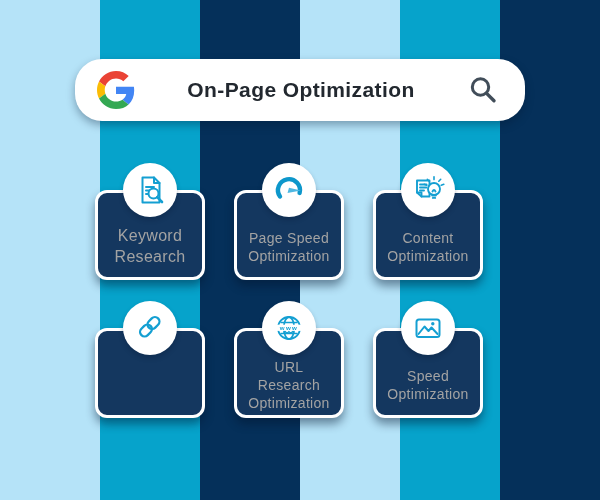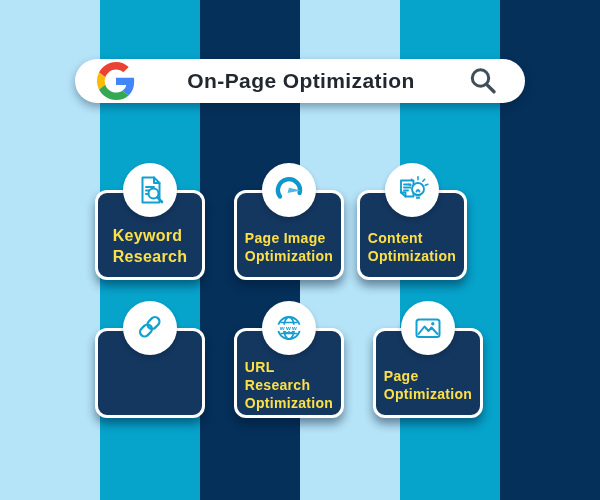--- a/index.html
+++ b/index.html
@@ -17,21 +17,21 @@
   .stripes { position: absolute; inset: 0; display: flex; }
   .stripe { flex: 0 0 100px; height: 100%; }
   .stripe.light { background: #B5E3F8; }
   .stripe.teal  { background: #06A3CB; }
   .stripe.navy  { background: #05305A; }
 
   
   .search-bar {
     position: absolute;
     left: 75px; top: 59px;
-    width: 450px; height: 44px;
+    width: 450px; height: 62px;
     background: #ffffff;
     border-radius: 27px;
     box-shadow: 0 4px 8px rgba(4,24,48,0.35);
     display: flex; align-items: center;
     padding: 0 26px 0 22px;
   }
   .search-bar .g-logo { width: 38px; height: 38px; flex: 0 0 auto; }
   .search-bar .query {
     flex: 1;
     text-align: center;
@@ -47,44 +47,44 @@
   .card {
     position: absolute;
     width: 110px; height: 90px;
     background: #14375F;
     border: 3px solid #ffffff;
     border-radius: 12px;
     box-shadow: 0 6px 10px rgba(3,20,44,0.45);
   }
   .card.c1 { left: 95px;  top: 190px; }
   .card.c2 { left: 234px; top: 190px; }
-  .card.c3 { left: 357px; top: 190px; }
+  .card.c3 { left: 373px; top: 190px; }
   .card.c4 { left: 95px;  top: 328px; }
   .card.c5 { left: 234px; top: 328px; }
   .card.c6 { left: 373px; top: 328px; }
 
   .icon-circle {
     position: absolute;
     left: 50%; top: -30px;
     transform: translateX(-50%);
     width: 54px; height: 54px;
     background: #ffffff;
     border-radius: 50%;
     box-shadow: 0 3px 5px rgba(3,20,44,0.25);
     display: flex; align-items: center; justify-content: center;
   }
   .icon-circle svg { width: 36px; height: 36px; }
 
   .card-label {
     position: absolute; inset: 0;
     display: flex; align-items: center; justify-content: center;
     padding-top: 24px;
-    text-align: left;
-    color: #fde047;
-    font-weight: 700;
+    text-align: center;
+    color: #a3a3a3;
+    font-weight: 400;
     letter-spacing: 0.3px;
     line-height: 1.3;
     white-space: pre-line;
     font-size: 14px;
   }
   .card.c1 .card-label, .card.c4 .card-label { font-size: 16px; }
 </style>
 </head>
 <body>
 
@@ -127,21 +127,21 @@
 Research</div>
   </div>
 
   <div class="card c2">
     <div class="icon-circle">
       <svg viewBox="0 0 36 36" fill="none">
         <path d="M9 24.5 A 11 11 0 1 1 28.6 21" stroke="#0D97CB" stroke-width="4.4" stroke-linecap="round"></path>
         <polygon points="16.5,21 18,15.8 30,18.6" fill="#4FB8E2"></polygon>
       </svg>
     </div>
-    <div class="card-label">Page Image
+    <div class="card-label">Page Speed
 Optimization</div>
   </div>
 
   <div class="card c3">
     <div class="icon-circle">
       <svg viewBox="0 0 36 36" fill="none" stroke="#149FD2" stroke-width="1.9" stroke-linecap="round" stroke-linejoin="round">
         <path d="M7 8.5 H19.5 V24.5 H11.5 L7 20.5 Z"></path>
         <path d="M7 20.5 h4.5 v4"></path>
         <path d="M10 12.5 h6.5 M10 15.5 h6.5 M10 18.5 h4"></path>
         <circle cx="24" cy="17" r="6" fill="#ffffff"></circle>
@@ -180,17 +180,17 @@
   </div>
 
   <div class="card c6">
     <div class="icon-circle">
       <svg viewBox="0 0 36 36" fill="none" stroke="#149FD2" stroke-width="2" stroke-linecap="round" stroke-linejoin="round">
         <rect x="6.5" y="9.5" width="23" height="17.5" rx="2.5"></rect>
         <polyline points="8.5,24 14.5,16.5 18.5,21 21.5,17.5 27.5,24"></polyline>
         <circle cx="22.8" cy="13.8" r="1.7" fill="#149FD2" stroke="none"></circle>
       </svg>
     </div>
-    <div class="card-label">Page
+    <div class="card-label">Speed
 Optimization</div>
   </div>
 
 </div>
 
 </body></html>

